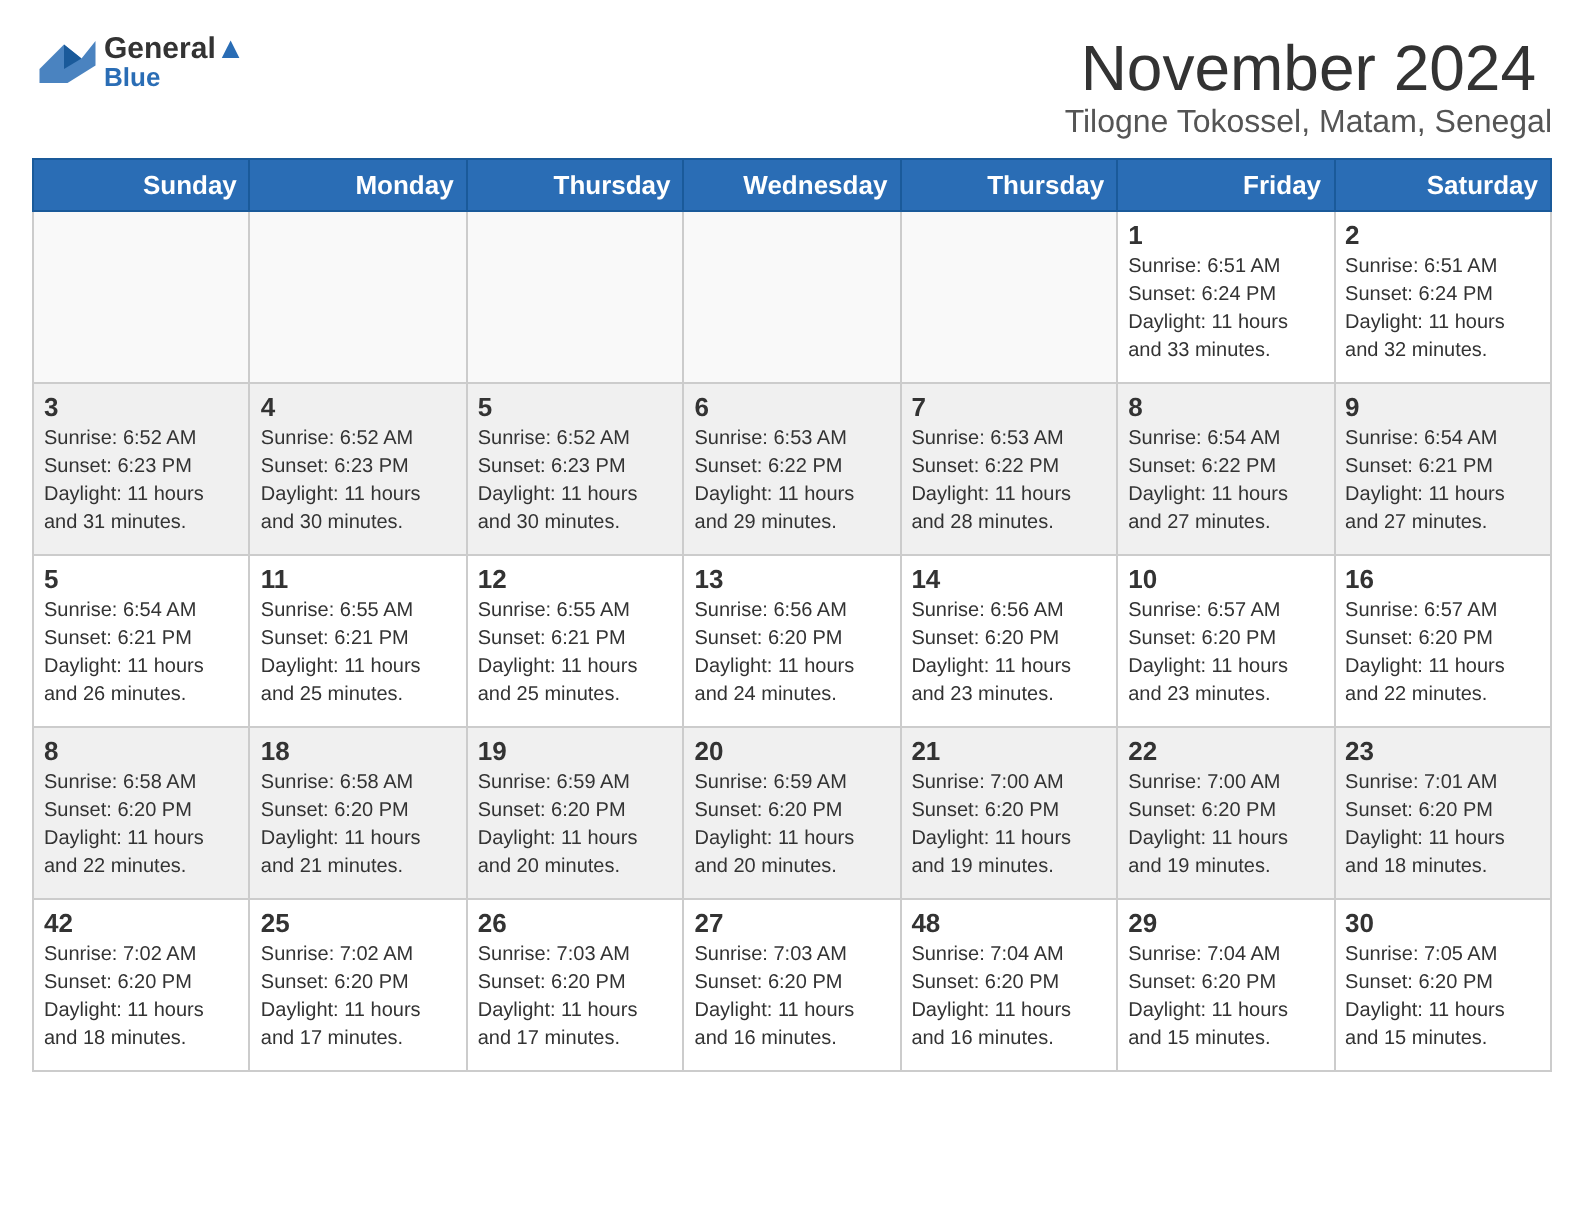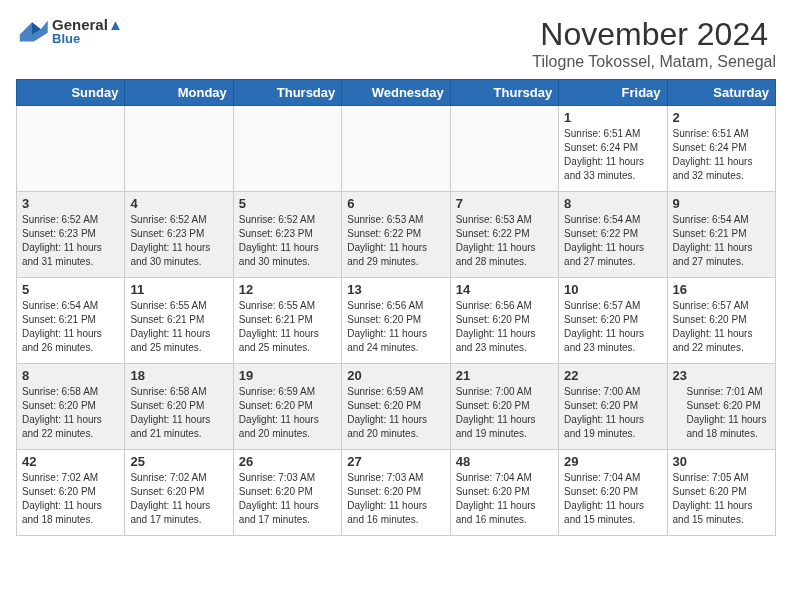--- a/index.html
+++ b/index.html
@@ -272,21 +272,21 @@
         </td>
         <td class="shaded">
           <span class="day-number">22</span>
           <div class="day-info" style="white-space: pre-line;">Sunrise: 7:00 AM
 Sunset: 6:20 PM
 Daylight: 11 hours
 and 19 minutes.</div>
         </td>
         <td class="shaded">
           <span class="day-number">23</span>
-          <div class="day-info" style="white-space: pre-line; margin-left: 14px;">Sunrise: 7:01 AM
+          <div class="day-info" style="white-space: pre-line;">Sunrise: 7:01 AM
 Sunset: 6:20 PM
 Daylight: 11 hours
 and 18 minutes.</div>
         </td>
       </tr>
       <tr>
         <td class="">
           <span class="day-number">42</span>
           <div class="day-info" style="white-space: pre-line;">Sunrise: 7:02 AM
 Sunset: 6:20 PM

